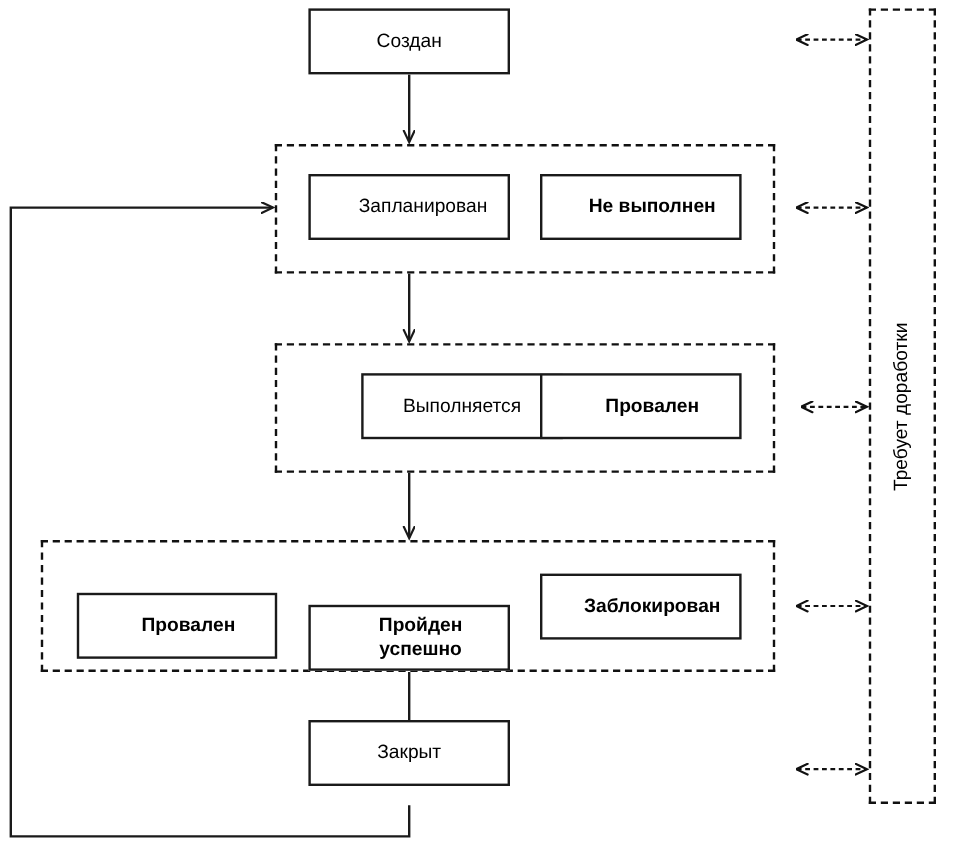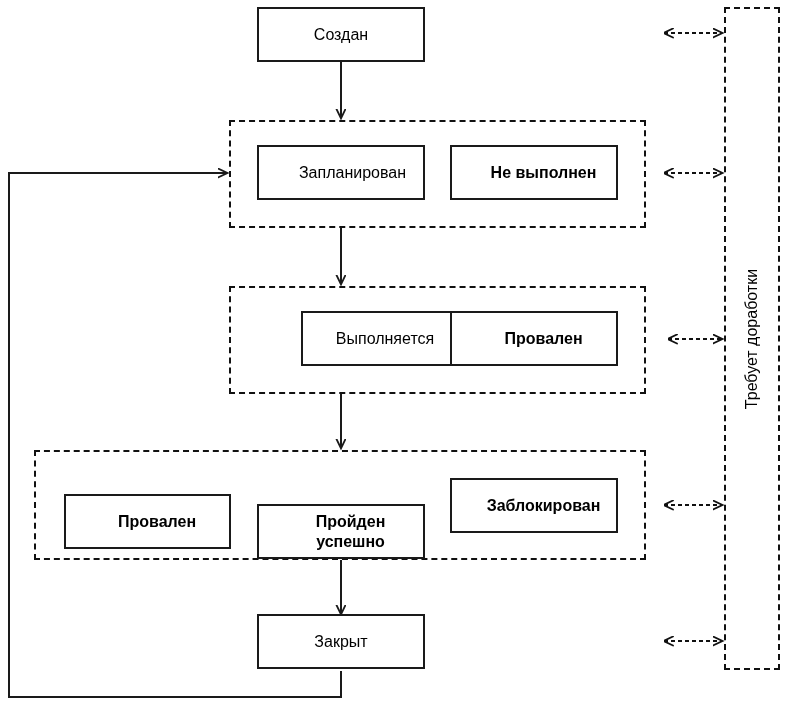--- a/index.html
+++ b/index.html
@@ -151,21 +151,21 @@
 
   <div class="node bold" style="left:257px; top:504px; width:168px; height:55px;">
     <span style="white-space:pre-line;">Пройден
 успешно</span>
   </div>
 
   <div class="node bold" style="left:450px; top:478px; width:168px; height:55px;">
     <span>Заблокирован</span>
   </div>
 
-  <div class="node" style="left:257px; top:614px; width:168px; height:55px;">
+  <div class="node" style="left:257px; top:600px; width:168px; height:55px;">
     <span>Закрыт</span>
   </div>
 
   <div class="rework-panel" style="left:724px; top:7px; width:56px; height:663px;">
     <span class="rework-label">Требует доработки</span>
   </div>
 
 </div>
 
 </body></html>

